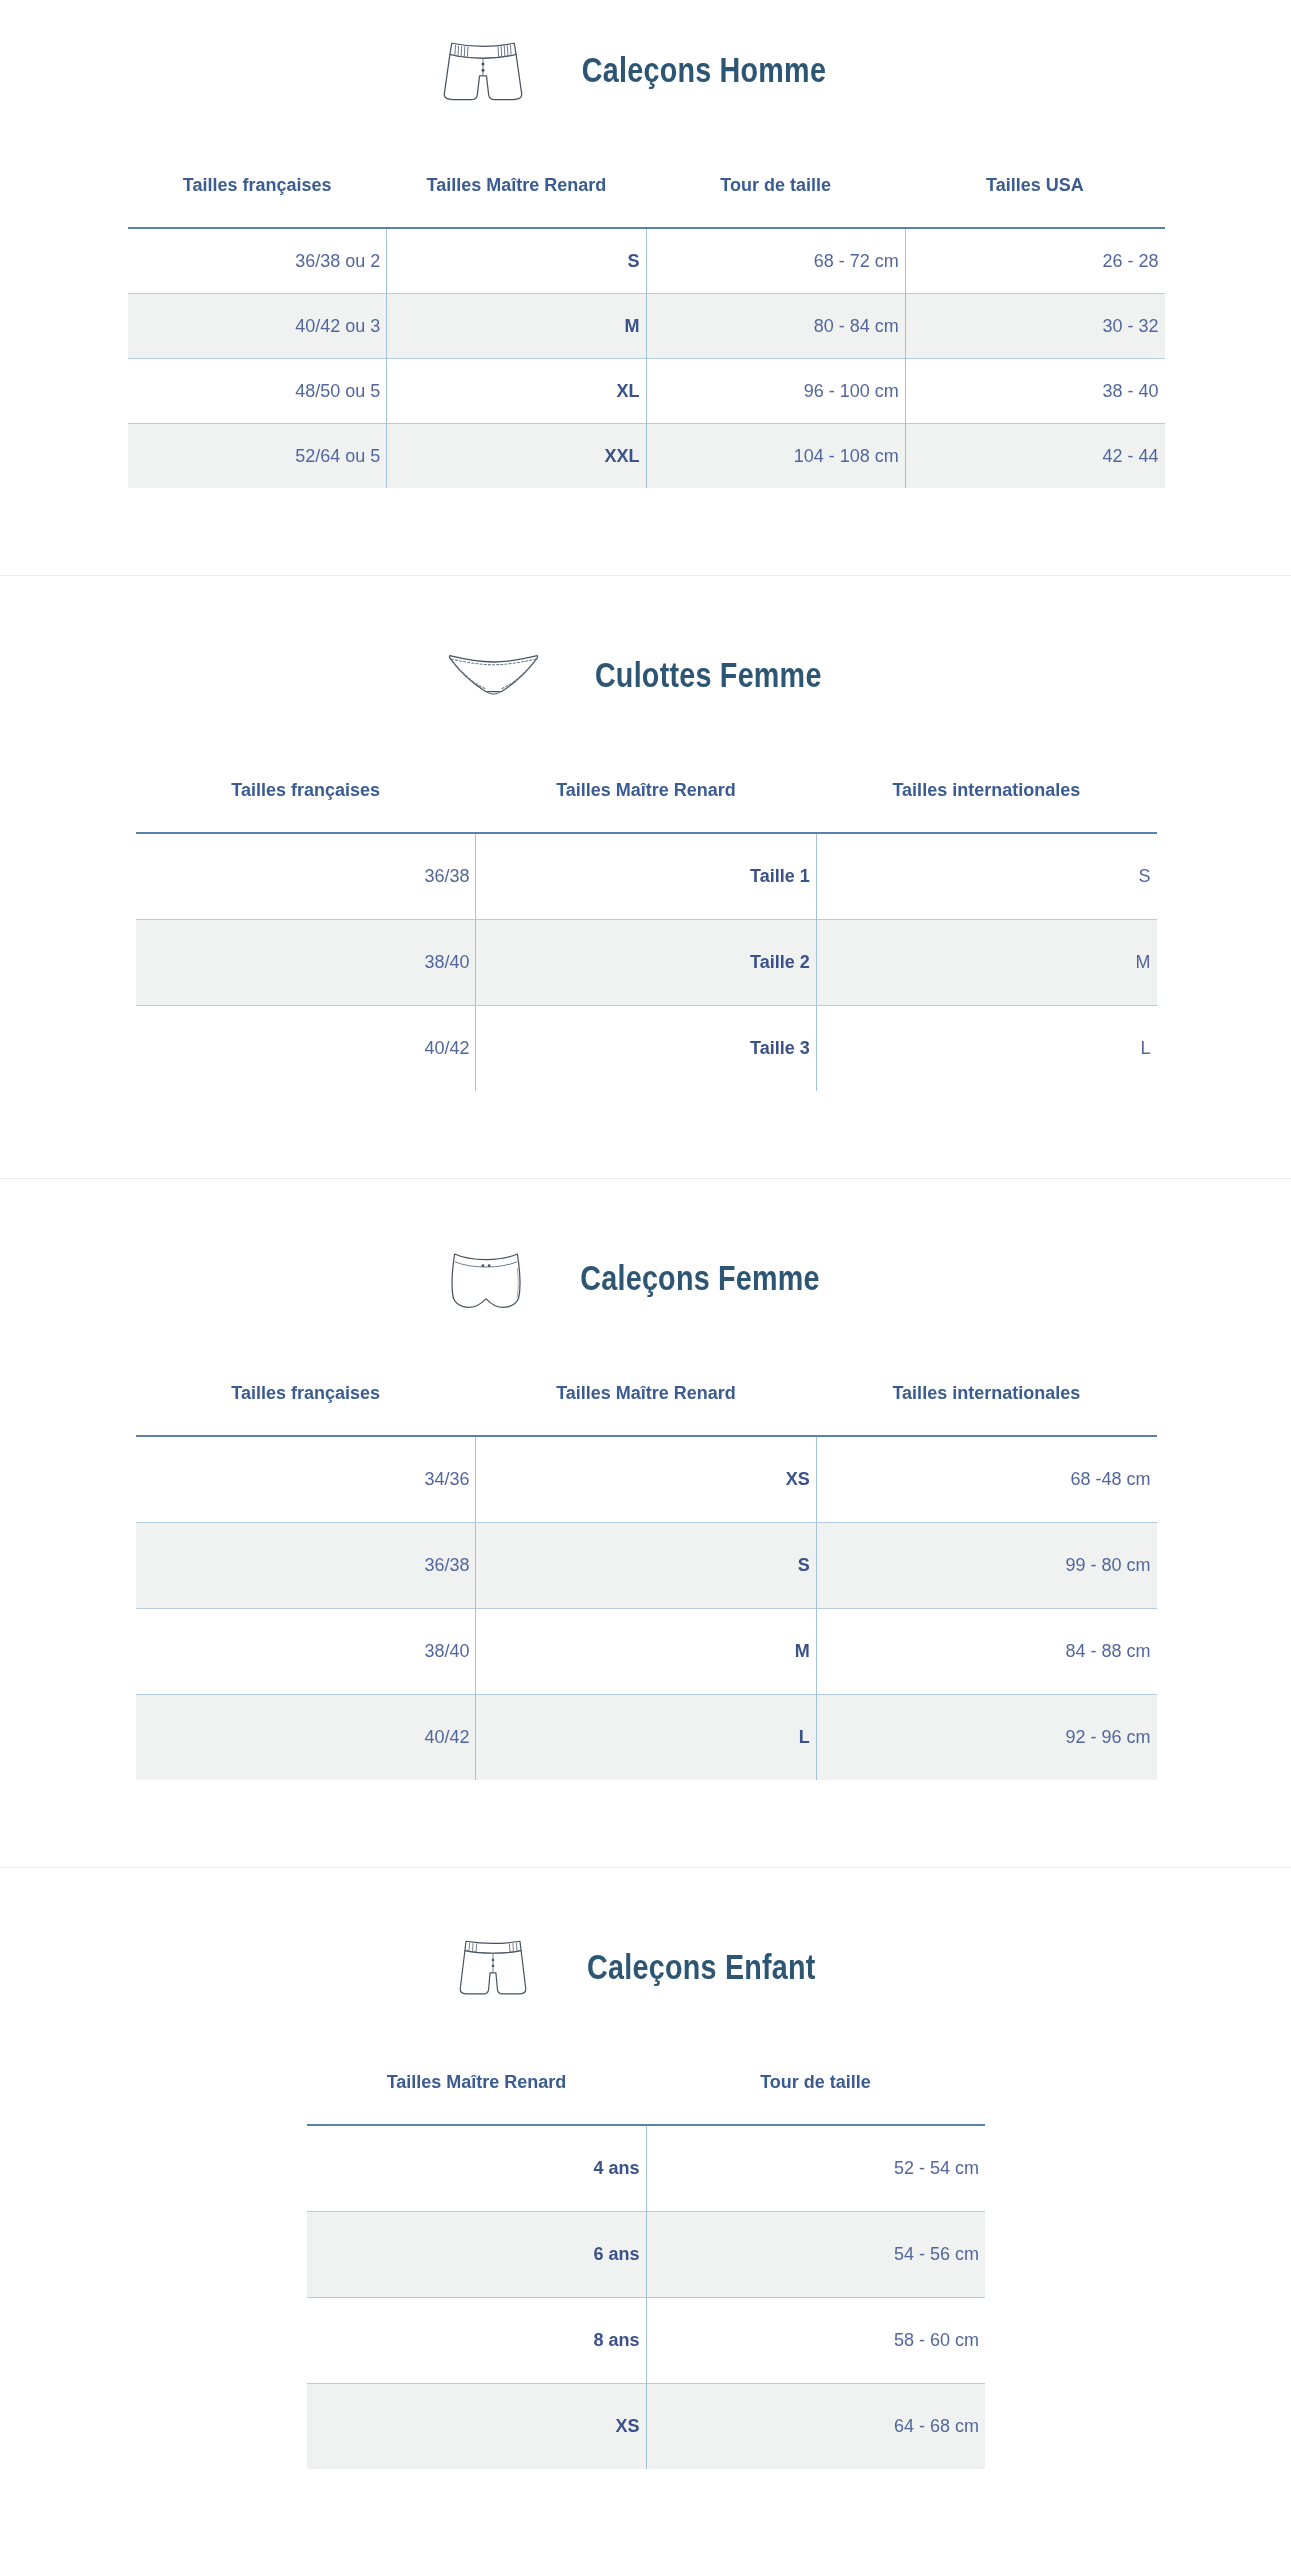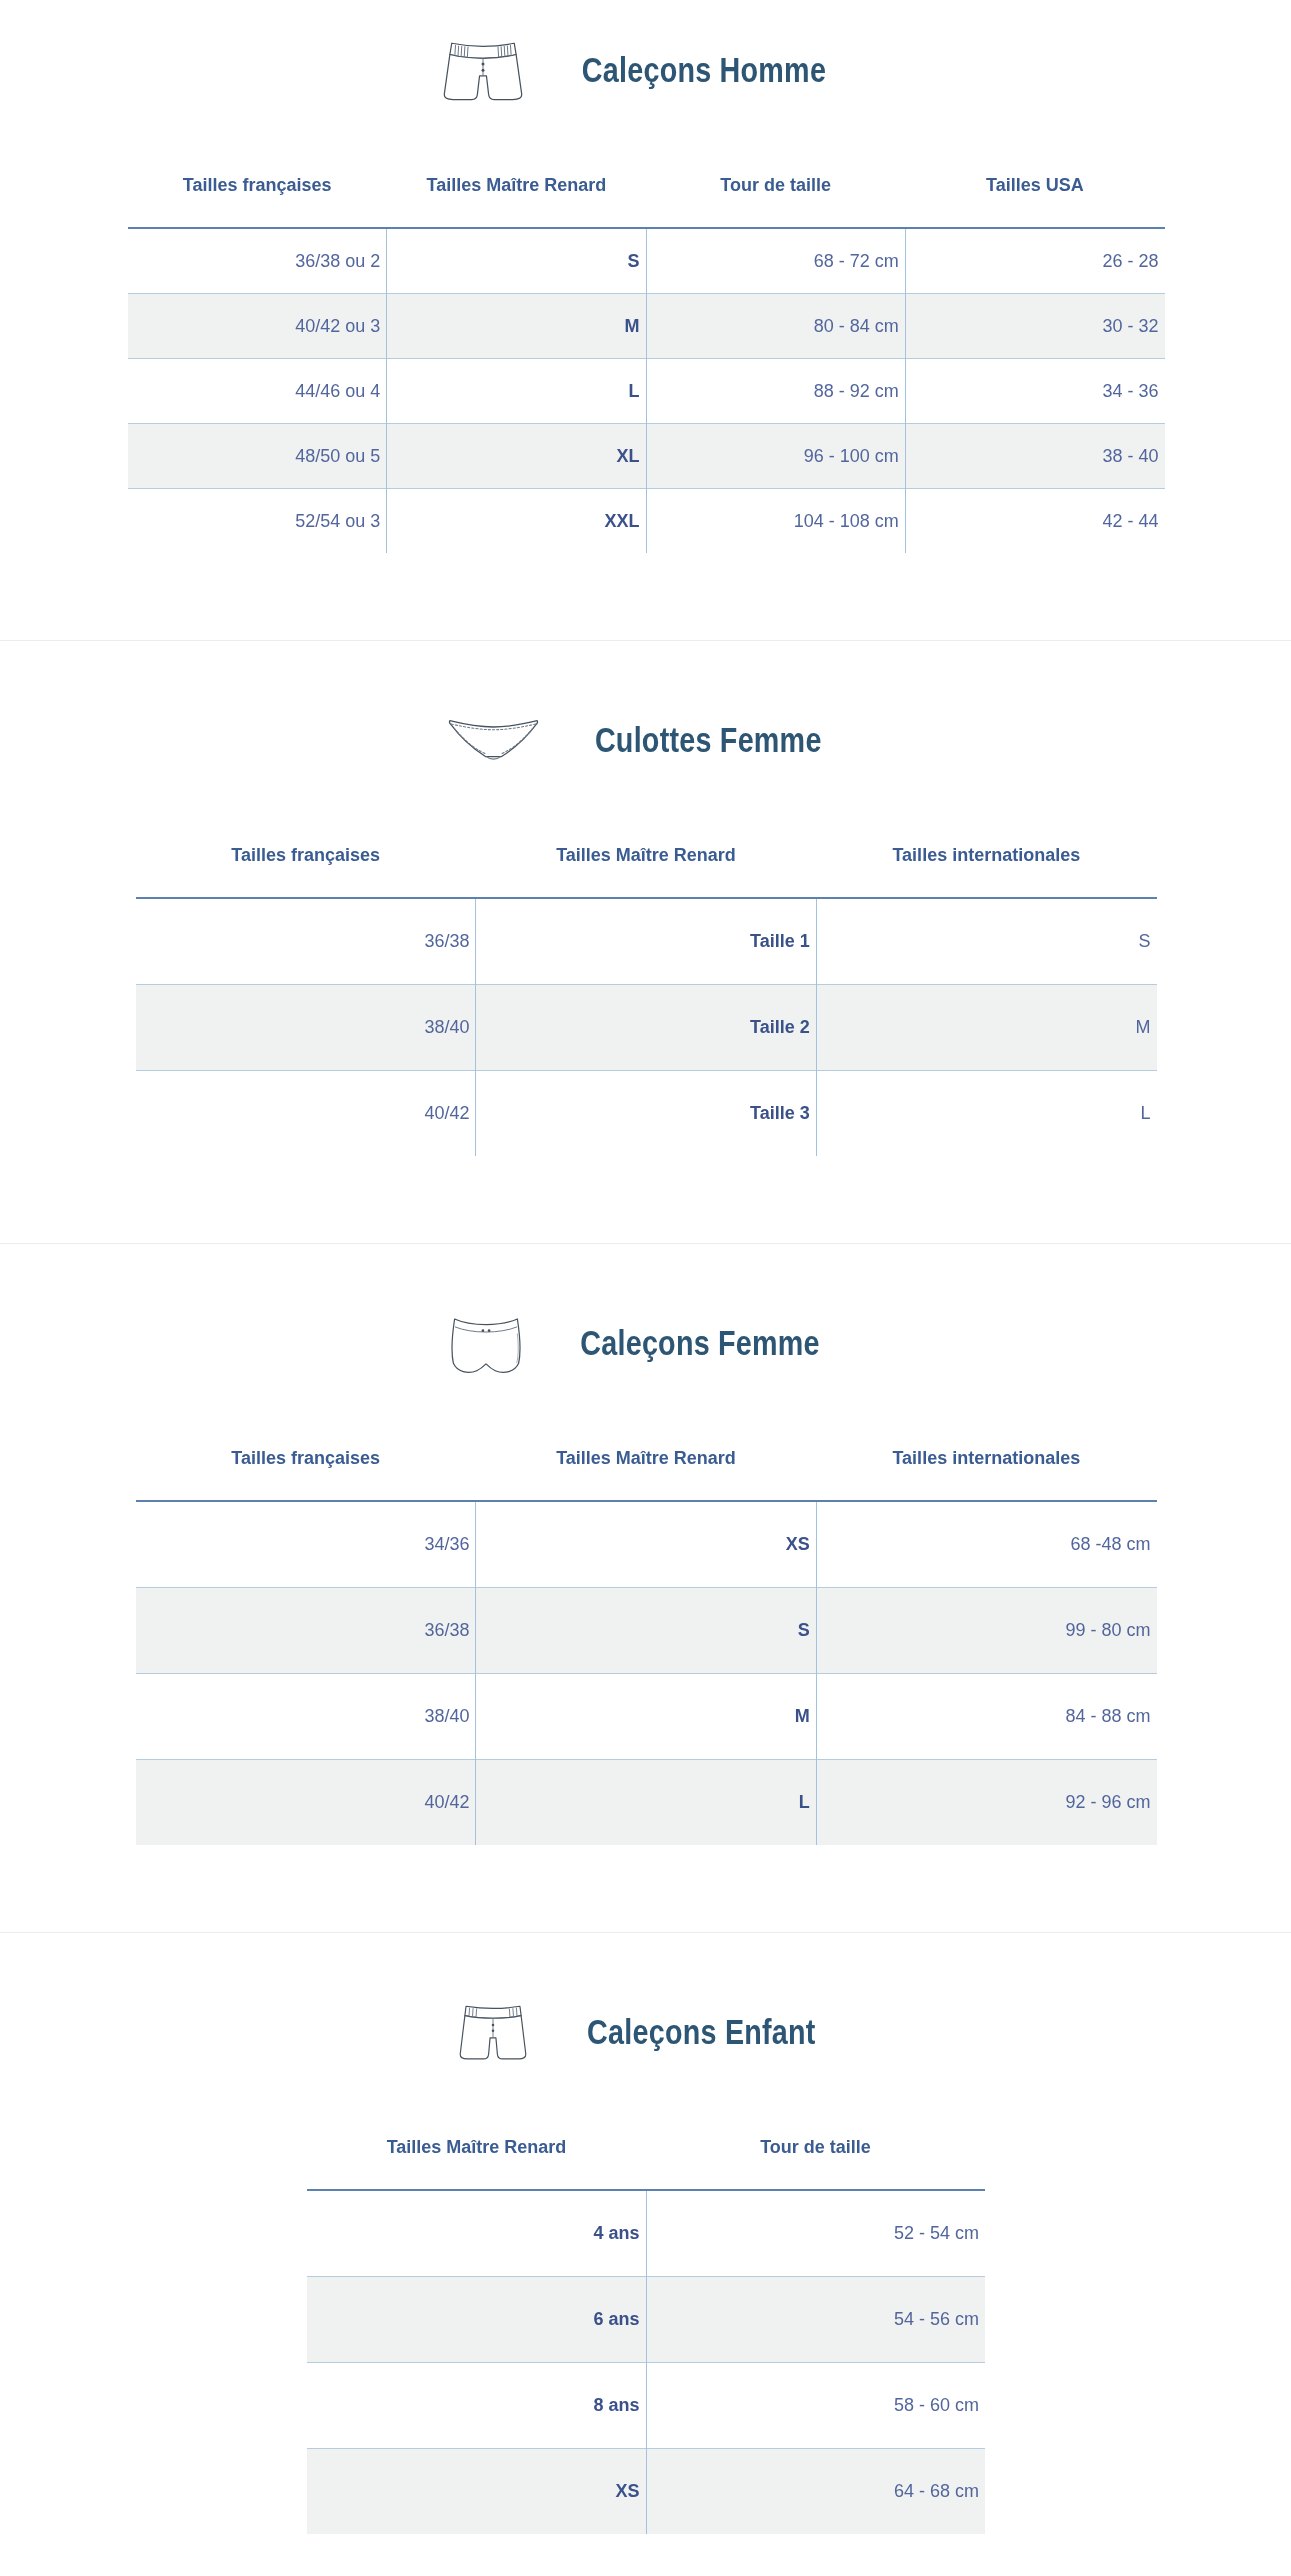--- a/index.html
+++ b/index.html
@@ -83,33 +83,27 @@
           <td>68 - 72 cm</td>
           <td>26 - 28</td>
         </tr>
         <tr>
           <td>40/42 ou 3</td>
           <td class="mr">M</td>
           <td>80 - 84 cm</td>
           <td>30 - 32</td>
         </tr>
         <tr>
-          <td>44/46 ou 4</td>
-          <td class="mr">L</td>
-          <td>88 - 92 cm</td>
-          <td>34 - 36</td>
-        </tr>
-        <tr>
           <td>48/50 ou 5</td>
           <td class="mr">XL</td>
           <td>96 - 100 cm</td>
           <td>38 - 40</td>
         </tr>
         <tr>
-          <td>52/54 ou 3</td>
+          <td>52/64 ou 5</td>
           <td class="mr">XXL</td>
           <td>104 - 108 cm</td>
           <td>42 - 44</td>
         </tr>
       </tbody>
     </table>
   </section>
 
   <hr class="section-divider">
 

